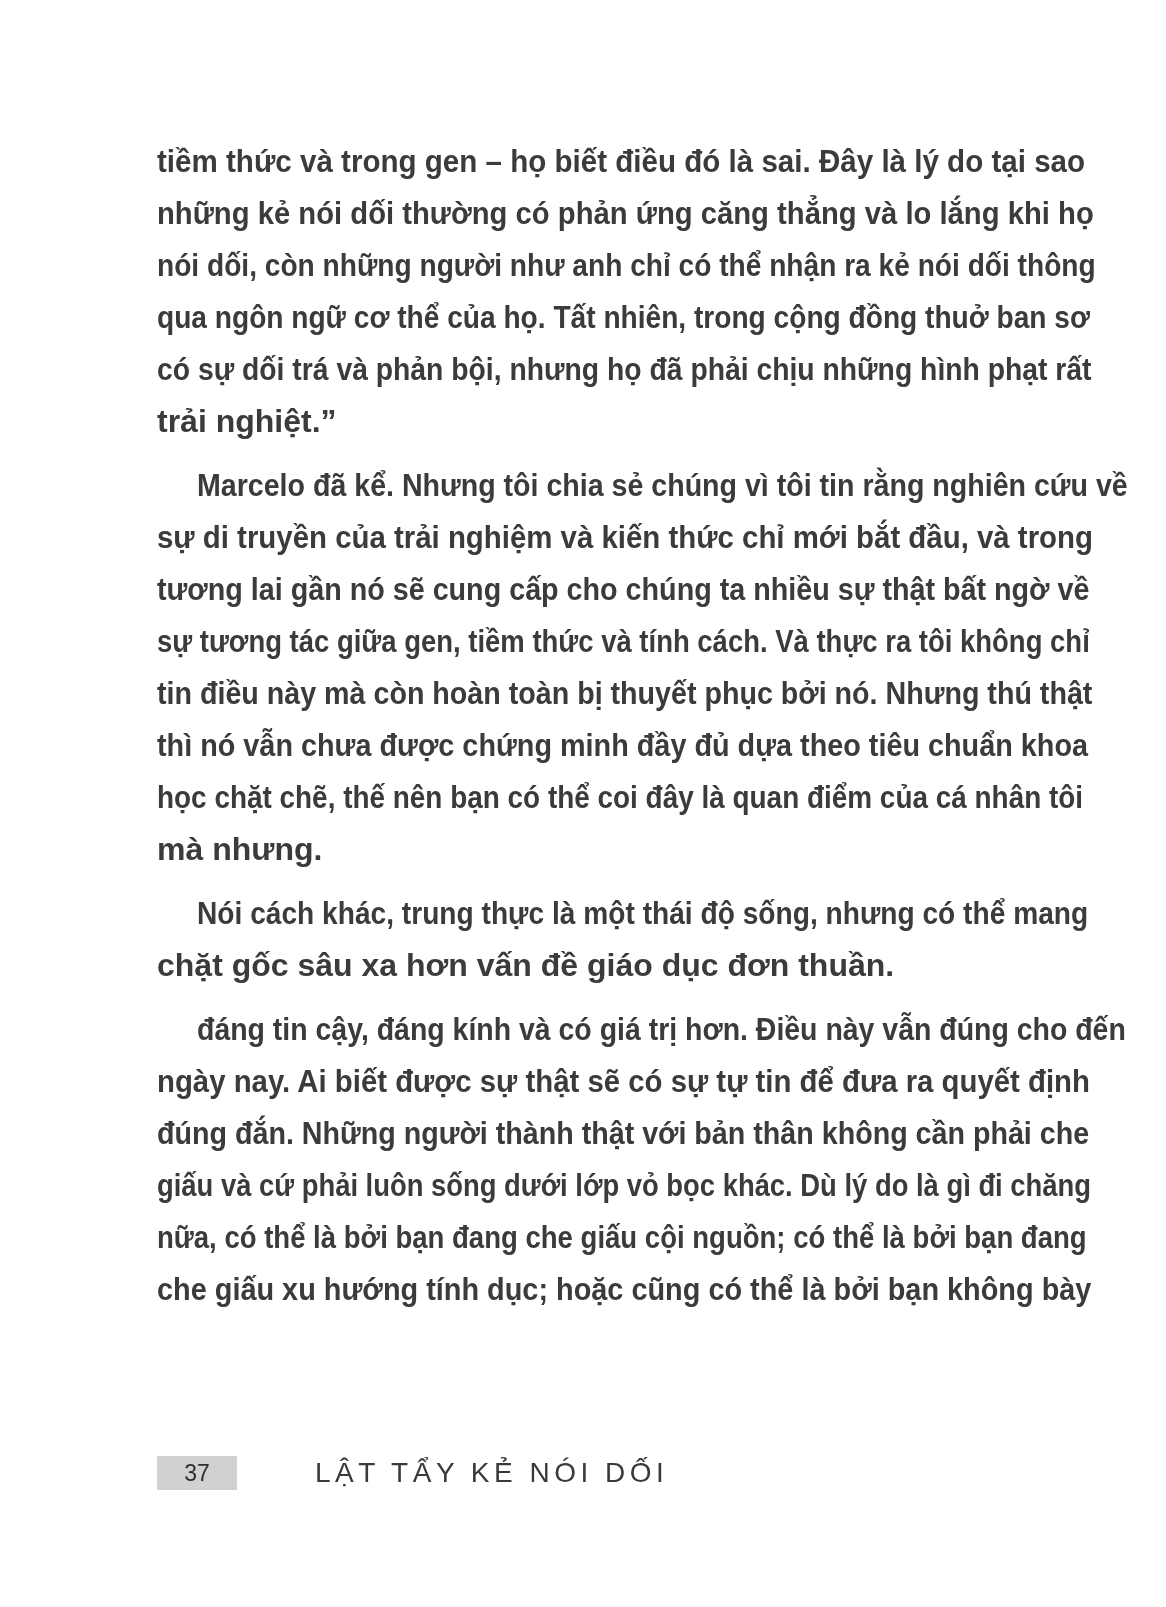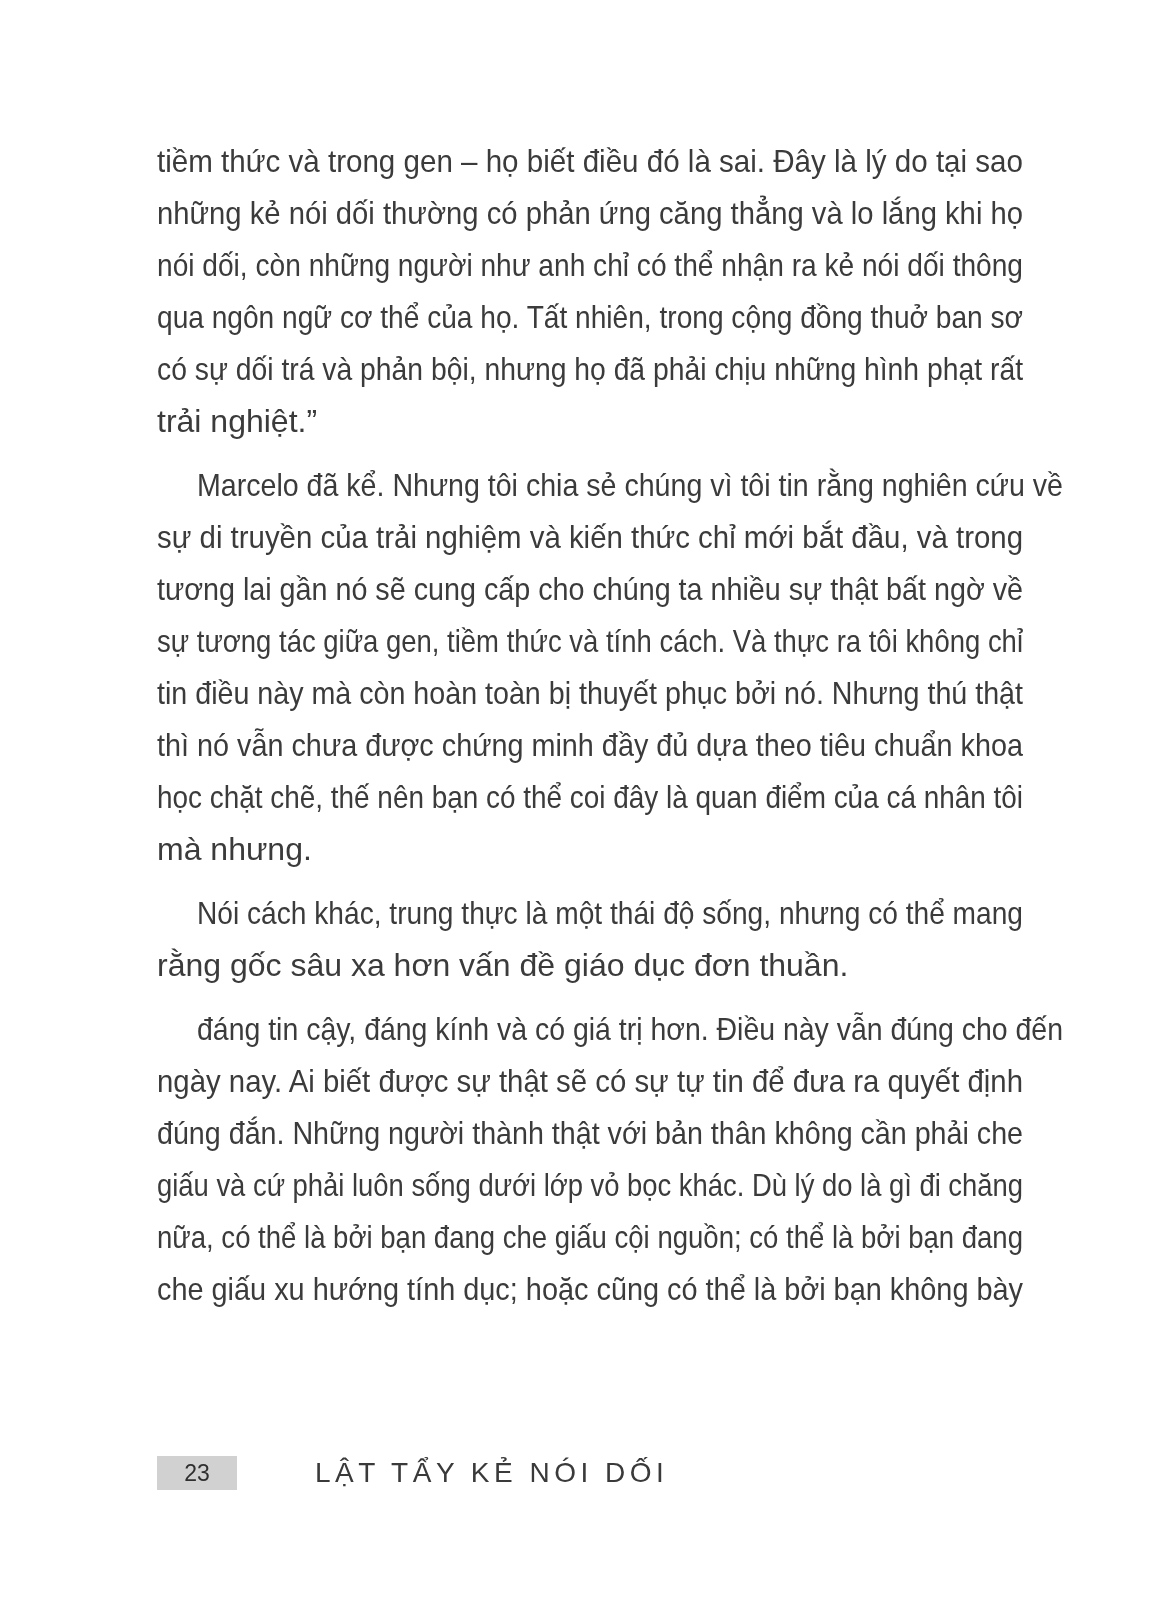--- a/index.html
+++ b/index.html
@@ -23,20 +23,21 @@
     position: absolute;
     left: 157px;
     top: 135px;
     width: 866px;
     color: #3b3b3b;
     font-size: 32px;
   }
   .paragraph {
     margin: 0 10px 12px 0;
     padding: 0;
+    font-weight: bold;
   }
   .paragraph:last-child {
     margin-bottom: 0;
   }
   .line {
     height: 52px;
     line-height: 52px;
     white-space: nowrap;
     overflow: visible;
   }
@@ -93,32 +94,32 @@
         <div class="line"><span style="transform: scaleX(0.918833);">sự di truyền của trải nghiệm và kiến thức chỉ mới bắt đầu, và trong</span></div>
         <div class="line"><span style="transform: scaleX(0.896988);">tương lai gần nó sẽ cung cấp cho chúng ta nhiều sự thật bất ngờ về</span></div>
         <div class="line"><span style="transform: scaleX(0.858635);">sự tương tác giữa gen, tiềm thức và tính cách. Và thực ra tôi không chỉ</span></div>
         <div class="line"><span style="transform: scaleX(0.89509);">tin điều này mà còn hoàn toàn bị thuyết phục bởi nó. Nhưng thú thật</span></div>
         <div class="line"><span style="transform: scaleX(0.899843);">thì nó vẫn chưa được chứng minh đầy đủ dựa theo tiêu chuẩn khoa</span></div>
         <div class="line"><span style="transform: scaleX(0.872379);">học chặt chẽ, thế nên bạn có thể coi đây là quan điểm của cá nhân tôi</span></div>
         <div class="line"><span>mà nhưng.</span></div>
       </div>
       <div class="paragraph indent">
         <div class="line"><span style="transform: scaleX(0.879308);">Nói cách khác, trung thực là một thái độ sống, nhưng có thể mang</span></div>
-        <div class="line"><span>rằng gốc sâu xa hơn vấn đề giáo dục đơn thuần.</span></div>
+        <div class="line"><span>chặt gốc sâu xa hơn vấn đề giáo dục đơn thuần.</span></div>
       </div>
       <div class="paragraph indent">
         <div class="line"><span style="transform: scaleX(0.889188);">đáng tin cậy, đáng kính và có giá trị hơn. Điều này vẫn đúng cho đến</span></div>
         <div class="line"><span style="transform: scaleX(0.917373);">ngày nay. Ai biết được sự thật sẽ có sự tự tin để đưa ra quyết định</span></div>
         <div class="line"><span style="transform: scaleX(0.895293);">đúng đắn. Những người thành thật với bản thân không cần phải che</span></div>
         <div class="line"><span style="transform: scaleX(0.856048);">giấu và cứ phải luôn sống dưới lớp vỏ bọc khác. Dù lý do là gì đi chăng</span></div>
         <div class="line"><span style="transform: scaleX(0.860541);">nữa, có thể là bởi bạn đang che giấu cội nguồn; có thể là bởi bạn đang</span></div>
         <div class="line"><span style="transform: scaleX(0.902039);">che giấu xu hướng tính dục; hoặc cũng có thể là bởi bạn không bày</span></div>
       </div>
     </div>
 
   <div class="footer">
     <div class="page-number-box" style="background: rgb(209, 209, 209);">
-      <span>23</span>
+      <span>37</span>
     </div>
     <div class="running-title">LẬT TẨY KẺ NÓI DỐI</div>
   </div>
 
 </div>
 
 </body></html>

